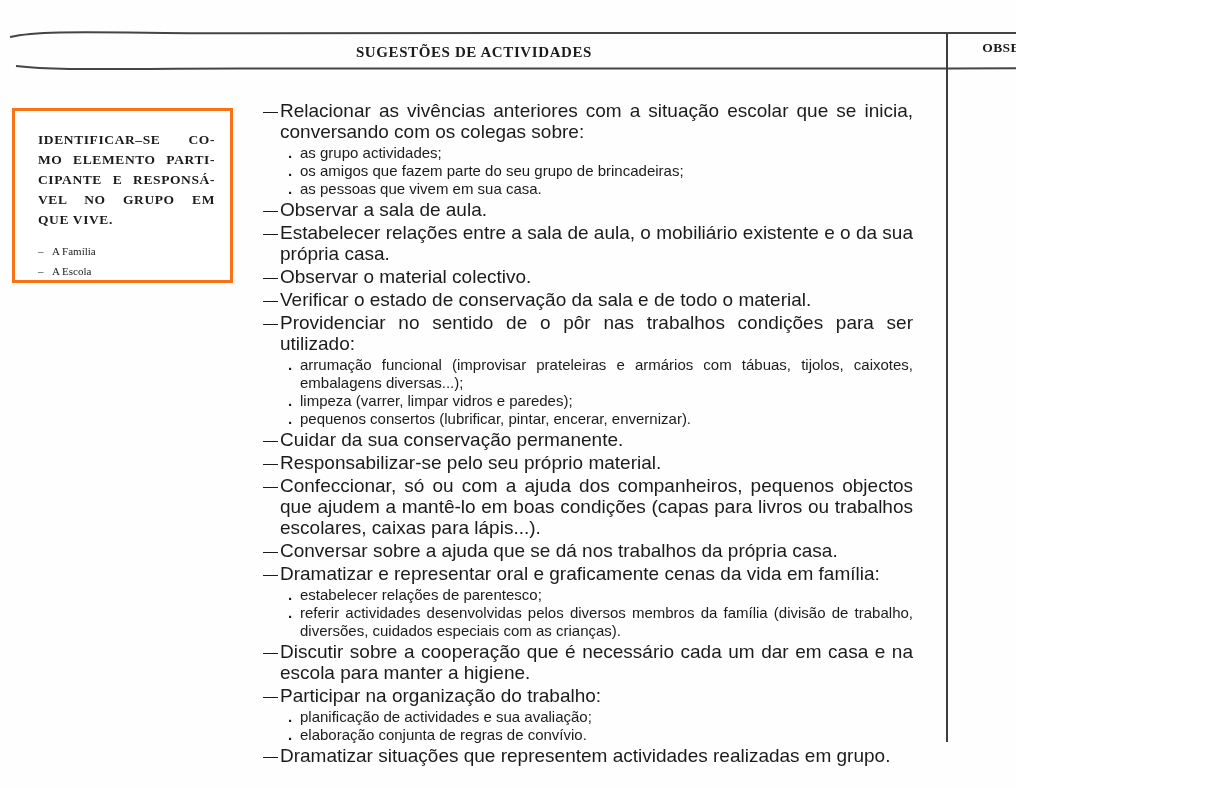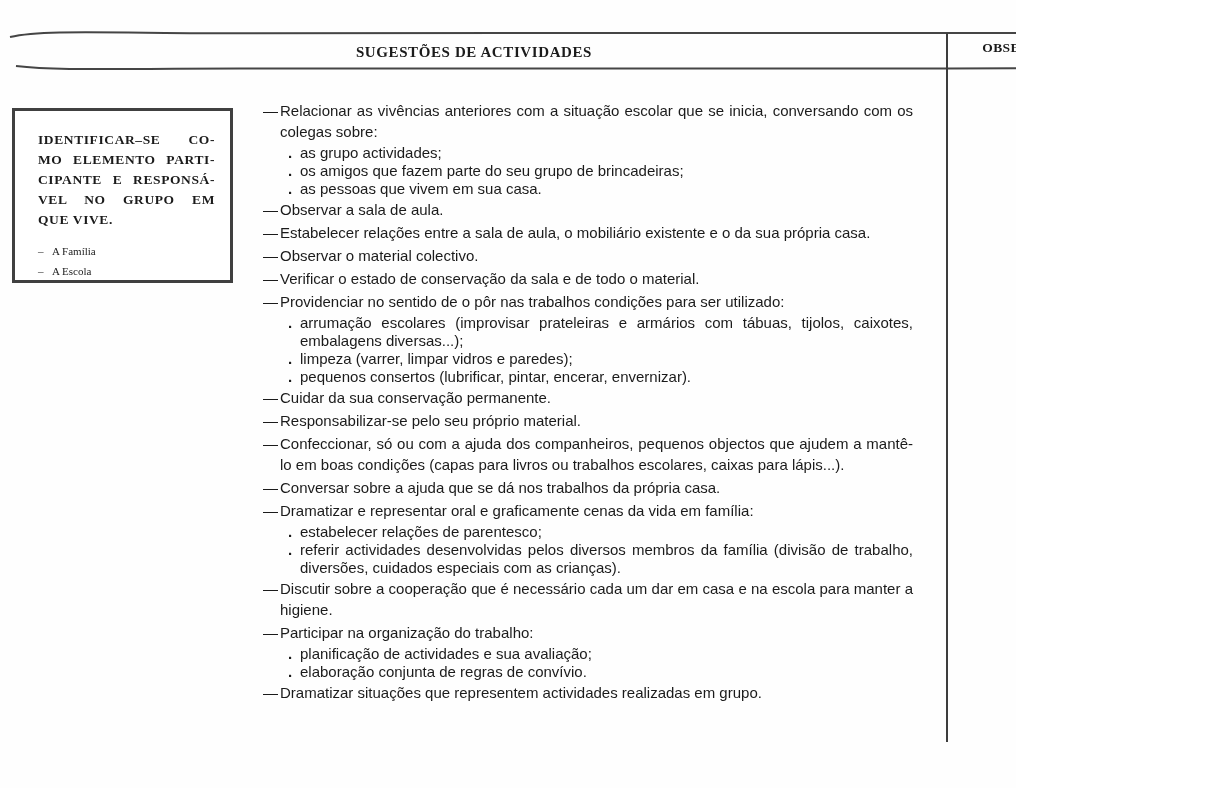--- a/index.html
+++ b/index.html
@@ -11,32 +11,32 @@
   .rule-top{top:26px;}
   .rule-bottom{top:61px;}
 
   .header-title{position:absolute;top:44px;font-family:"Liberation Serif",serif;font-weight:bold;font-size:15px;letter-spacing:0.6px;text-align:center;white-space:nowrap;}
   .header-left{left:0;width:948px;}
   .header-right{left:948px;width:264px;font-size:13.5px;letter-spacing:0.4px;top:40px;padding-left:11px;}
 
   .vline{position:absolute;left:946px;top:33px;width:2px;height:709px;background:#3d3d3d;}
 
   
-  .topic-box{position:absolute;left:12px;top:108px;width:221px;height:175px;border:3px solid #404040;box-sizing:border-box;padding:19px 15px 0 23px;background:#fff;}
+  .topic-box{position:absolute;left:12px;top:108px;width:221px;height:175px;border:3px solid #f97316;box-sizing:border-box;padding:19px 15px 0 23px;background:#fff;}
   .tb-line{font-family:"Liberation Serif",serif;font-weight:bold;font-size:13.5px;line-height:20px;letter-spacing:0.6px;text-align:justify;text-align-last:justify;white-space:normal;}
   .tb-line.last{text-align-last:left;}
   .tb-topics{margin-top:11px;}
   .tb-topic{font-family:"Liberation Serif",serif;font-size:11px;line-height:20px;}
   .tb-topic .tb-dash{display:inline-block;width:14px;}
 
   
   .activities{position:absolute;left:263px;top:100px;width:650px;}
   .item{position:relative;padding-left:17px;margin:0 0 2px 0;}
   .item > .dash{position:absolute;left:0;top:0;font-size:15px;line-height:21px;}
-  .item > p{margin:0;font-size:15px;line-height:21px;text-align:justify;}
+  .item > p{margin:0;font-size:19px;line-height:21px;text-align:justify;}
   .subs{margin:1px 0 1px 0;}
   .sub{position:relative;padding-left:37px;}
   .sub .dot{position:absolute;left:25px;top:0;font-size:15px;line-height:18px;font-weight:bold;}
   .sub p{margin:0;font-size:15px;line-height:18px;text-align:justify;}
 
   .page-number{position:absolute;left:1155px;top:720px;font-size:16px;font-weight:normal;letter-spacing:0.5px;}
 
   .obs-area{position:absolute;left:948px;top:72px;width:264px;height:670px;}
 </style>
 </head>
@@ -110,21 +110,21 @@
       <p>Verificar o estado de conservação da sala e de todo o material.</p>
     </div>
 
     <div class="item">
       <span class="dash">—</span>
       <p>Providenciar no sentido de o pôr nas trabalhos condições para ser utilizado:</p>
     </div>
     <div class="subs">
       <div class="sub">
           <span class="dot">.</span>
-          <p>arrumação escolares (improvisar prateleiras e armários com tábuas, tijolos, caixotes, embalagens diversas...);</p>
+          <p>arrumação funcional (improvisar prateleiras e armários com tábuas, tijolos, caixotes, embalagens diversas...);</p>
         </div>
       <div class="sub">
           <span class="dot">.</span>
           <p>limpeza (varrer, limpar vidros e paredes);</p>
         </div>
       <div class="sub">
           <span class="dot">.</span>
           <p>pequenos consertos (lubrificar, pintar, encerar, envernizar).</p>
         </div>
     </div>

